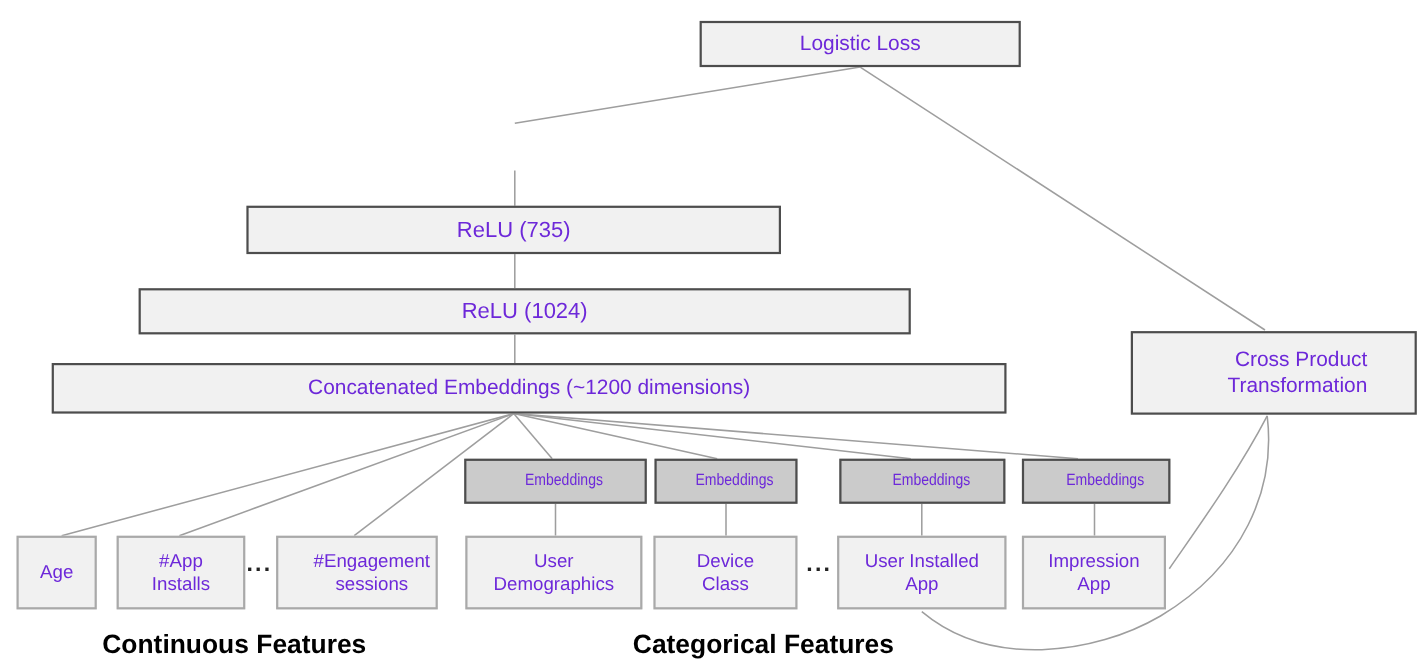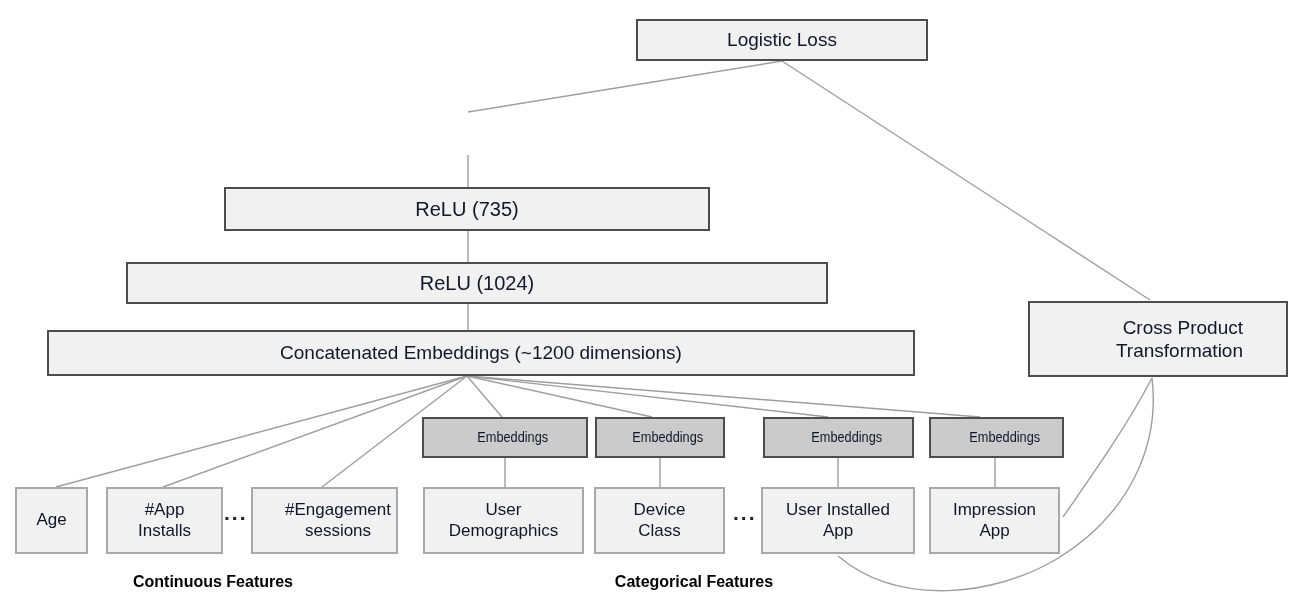--- a/index.html
+++ b/index.html
@@ -26,21 +26,21 @@
     stroke-width: 1.4;
     fill: none;
   }
   .node {
     position: absolute;
     box-sizing: border-box;
     display: flex;
     align-items: center;
     justify-content: center;
     text-align: center;
-    color: #0f172a;
+    color: #6d28d9;
     line-height: 1.22;
   }
   .node-light {
     background: #f1f1f1;
     border: 2px solid #4d4d4d;
     font-size: 20px;
   }
   .node-embed {
     background: #cbcbcb;
     border: 2px solid #4d4d4d;
@@ -64,21 +64,21 @@
   .wrap105 .txt { display: inline-block; max-width: 105px; }
   .ellipsis {
     position: absolute;
     font-size: 21px;
     font-weight: 700;
     letter-spacing: 2px;
     color: #222222;
   }
   .group-label {
     position: absolute;
-    font-size: 16px;
+    font-size: 24px;
     font-weight: 700;
     color: #000000;
     text-align: center;
     white-space: nowrap;
     transform: translateX(-50%);
   }
 </style>
 </head>
 <body>
 

